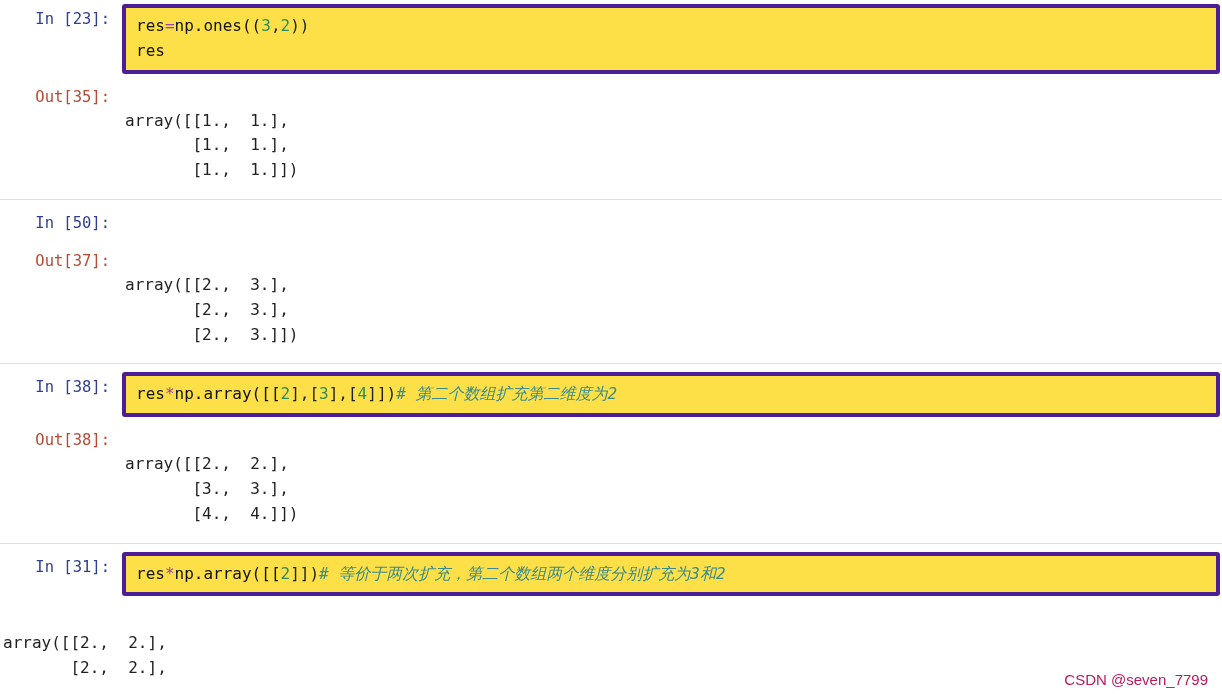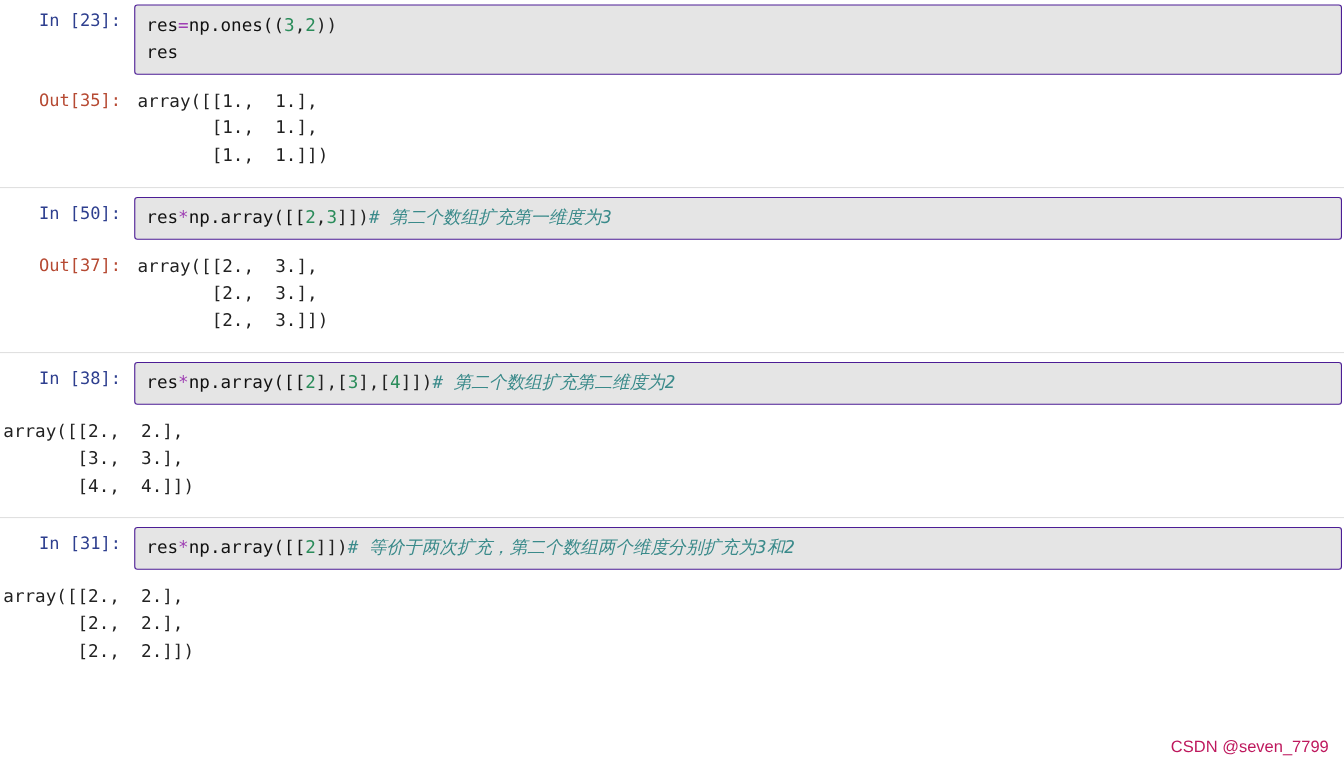--- a/index.html
+++ b/index.html
@@ -22,38 +22,39 @@
     text-align: right;
     padding: 6px 12px 6px 0;
     font-family: "Menlo", "Monaco", monospace;
     font-size: 15.5px;
     min-width: 110px;
   }
   .prompt.in   { color: #2e3f8f; }   
   .prompt.out  { color: #b64a33; }   
   .code-area {
     flex: 1;
-    background: #e5e5e5;
-    border: 1px solid #4c1d95;
+    background: #fde047;
+    border: 4px solid #4c1d95;
     border-radius: 3px;
     padding: 6px 10px;
     margin-right: 2px;
     font-family: "Menlo","Monaco","Consolas",monospace;
     font-size: 16px;
     line-height: 1.55;
     overflow: hidden;
   }
   .output-area {
     flex: 1;
     padding: 4px 10px 12px 3px;
     font-family: "Menlo","Monaco","Consolas",monospace;
     font-size: 16px;
     line-height: 1.55;
     white-space: pre;
     color: #222;
+    margin-top: 23px;
   }
   .tok-name { color: #111; }
   .tok-op   { color: #9e3eb3; }  
   .tok-num  { color: #2a8c5a; }  
   .tok-pun  { color: #222; }
   .tok-cmt  { color: #3a8a8a; font-style: italic; }
   .watermark {
     position: fixed;
     right: 14px;
     bottom: 6px;
@@ -79,38 +80,36 @@
 </div>
 <div class="cell">
   <div class="prompt out">Out[35]:</div>
   <div class="output-area">array([[1.,  1.],
        [1.,  1.],
        [1.,  1.]])</div>
 </div>
 
 <div class="cell input-wrap">
   <div class="prompt in">In  [50]:</div>
-  <div class="code-area">
-    <span class="tok-name">res</span><span class="tok-op">*</span><span class="tok-name">np.array([[</span><span class="tok-num">2</span><span class="tok-pun">,</span><span class="tok-num">3</span><span class="tok-pun">]])</span><span class="tok-cmt"># 第二个数组扩充第一维度为3</span>
-  </div>
 </div>
 <div class="cell">
   <div class="prompt out">Out[37]:</div>
   <div class="output-area">array([[2.,  3.],
        [2.,  3.],
        [2.,  3.]])</div>
 </div>
 
 <div class="cell input-wrap">
   <div class="prompt in">In  [38]:</div>
   <div class="code-area">
     <span class="tok-name">res</span><span class="tok-op">*</span><span class="tok-name">np.array([[</span><span class="tok-num">2</span><span class="tok-pun">],[</span><span class="tok-num">3</span><span class="tok-pun">],[</span><span class="tok-num">4</span><span class="tok-pun">]])</span><span class="tok-cmt"># 第二个数组扩充第二维度为2</span>
   </div>
 </div>
 <div class="cell">
+  <div class="prompt out">Out[38]:</div>
   <div class="output-area">array([[2.,  2.],
        [3.,  3.],
        [4.,  4.]])</div>
 </div>
 
 <div class="cell input-wrap">
   <div class="prompt in">In  [31]:</div>
   <div class="code-area">
     <span class="tok-name">res</span><span class="tok-op">*</span><span class="tok-name">np.array([[</span><span class="tok-num">2</span><span class="tok-pun">]])</span><span class="tok-cmt"># 等价于两次扩充，第二个数组两个维度分别扩充为3和2</span>
   </div>

